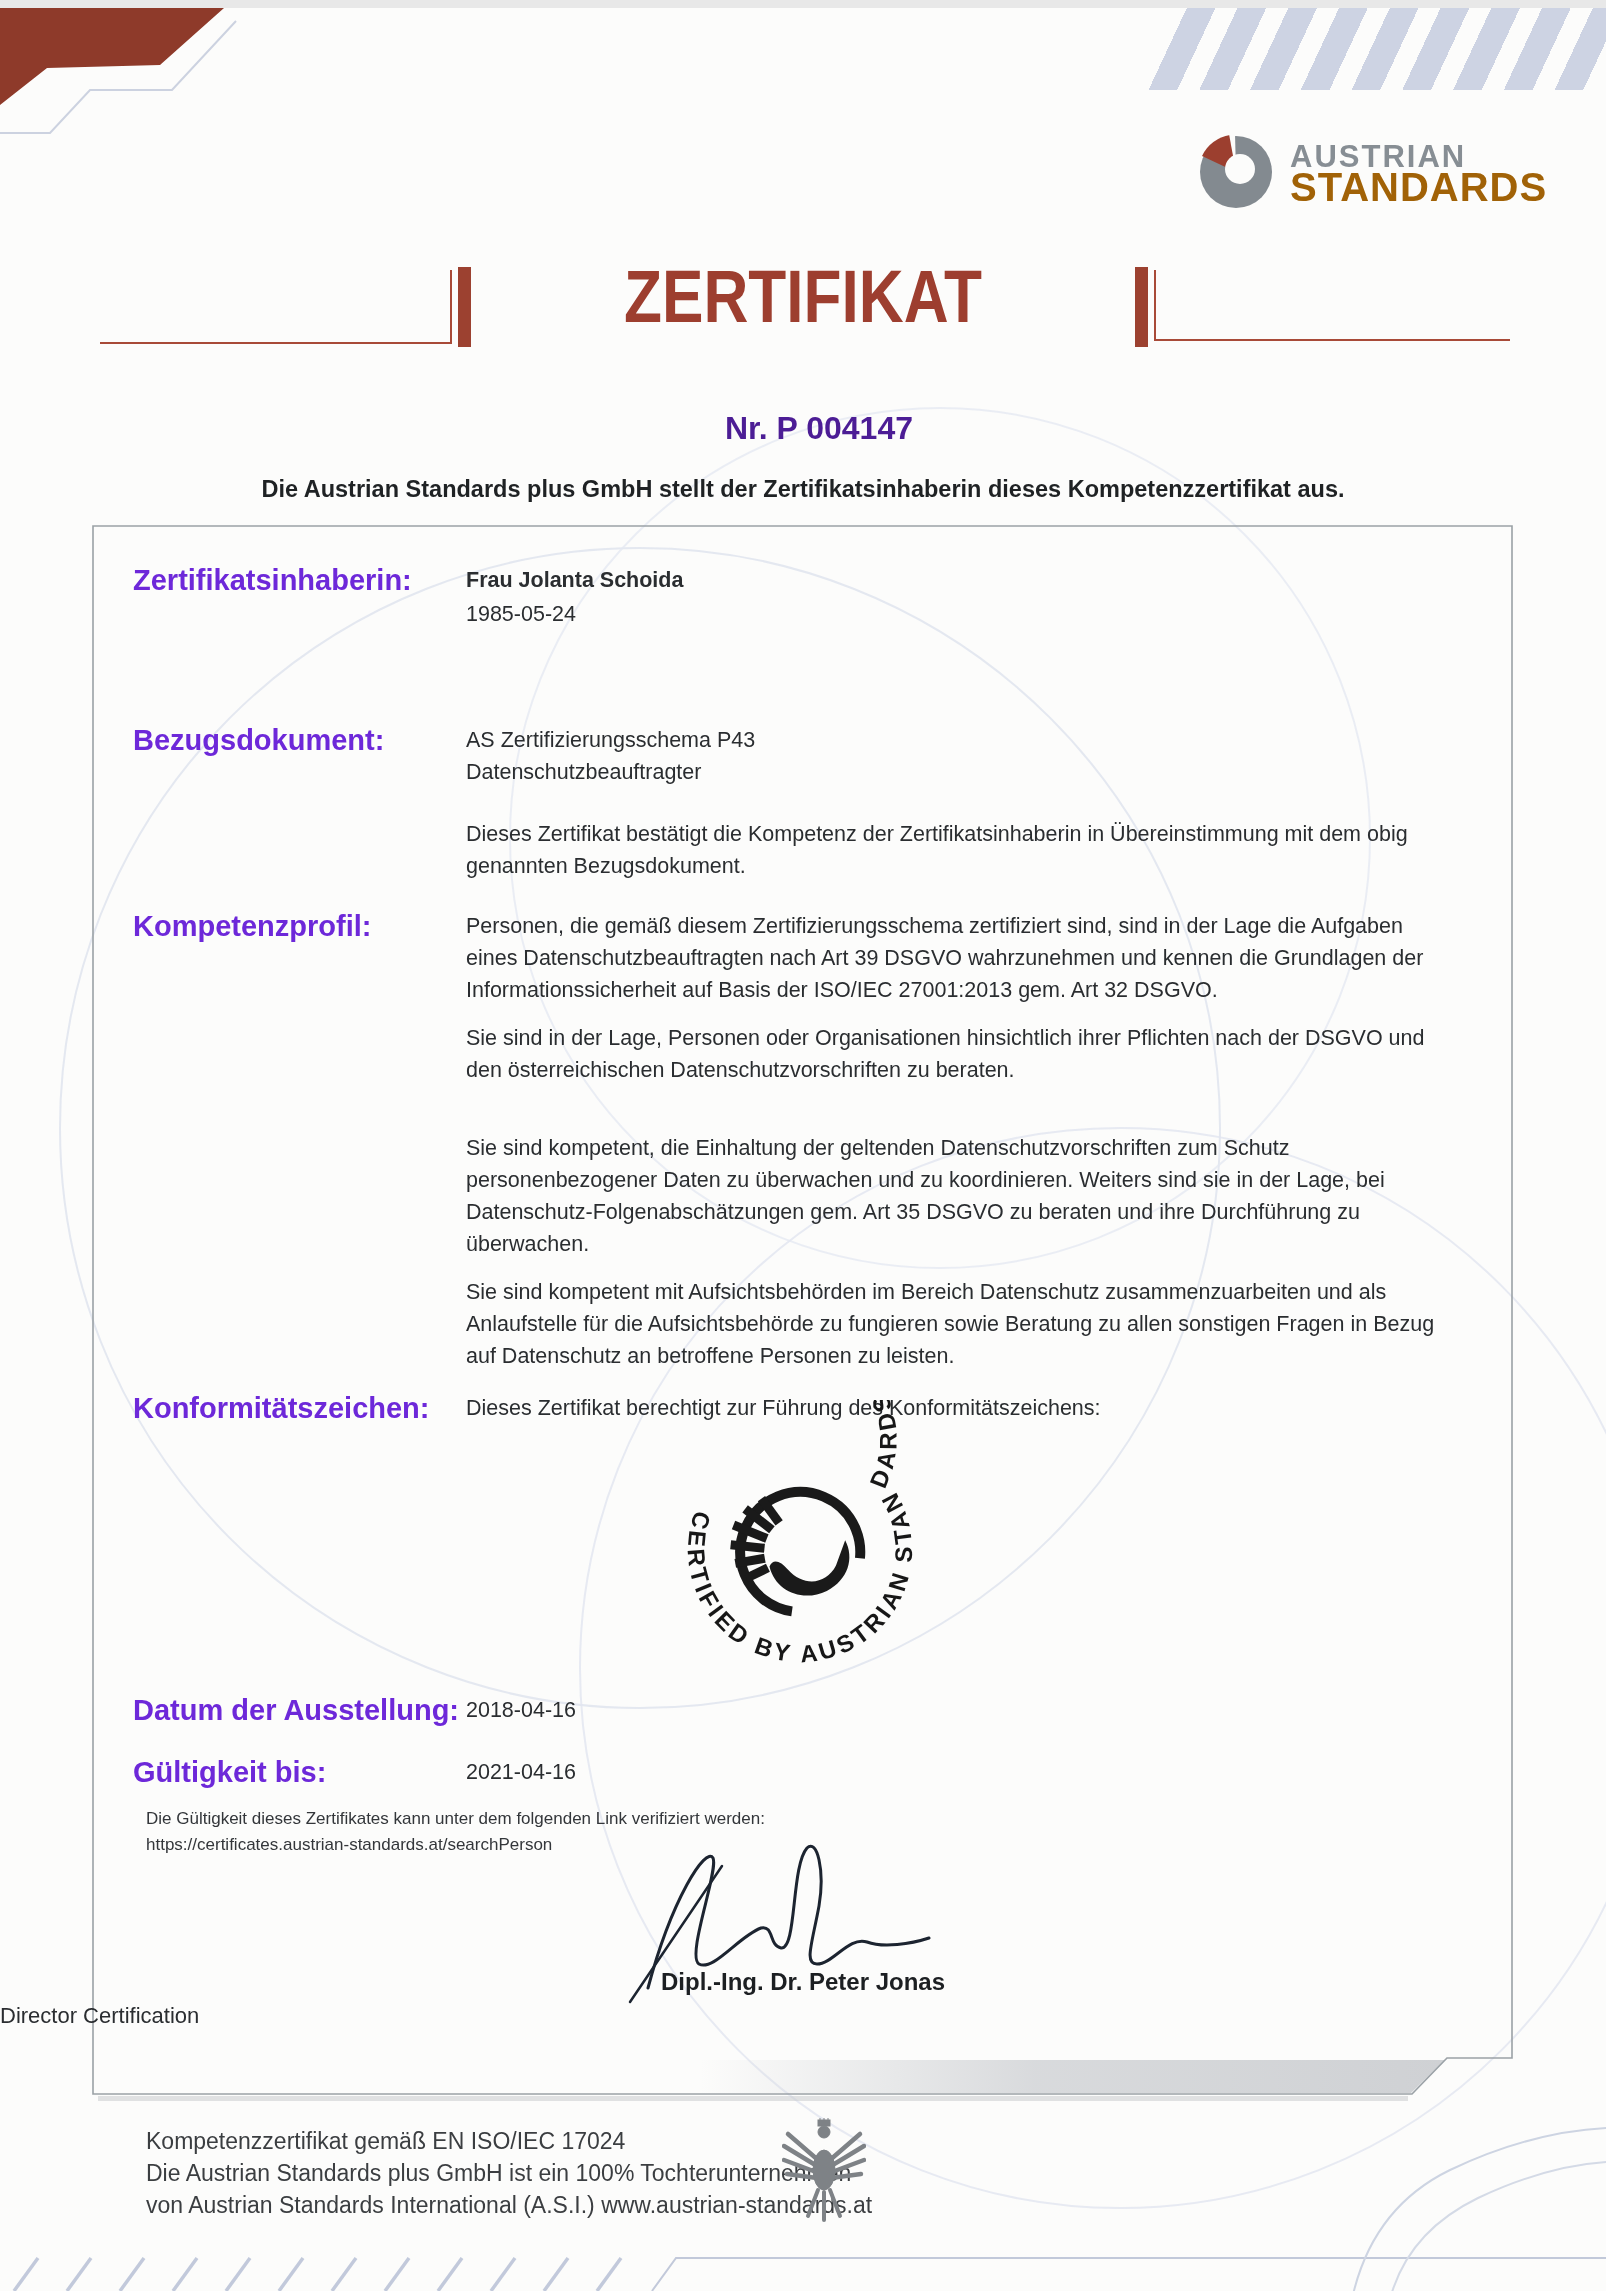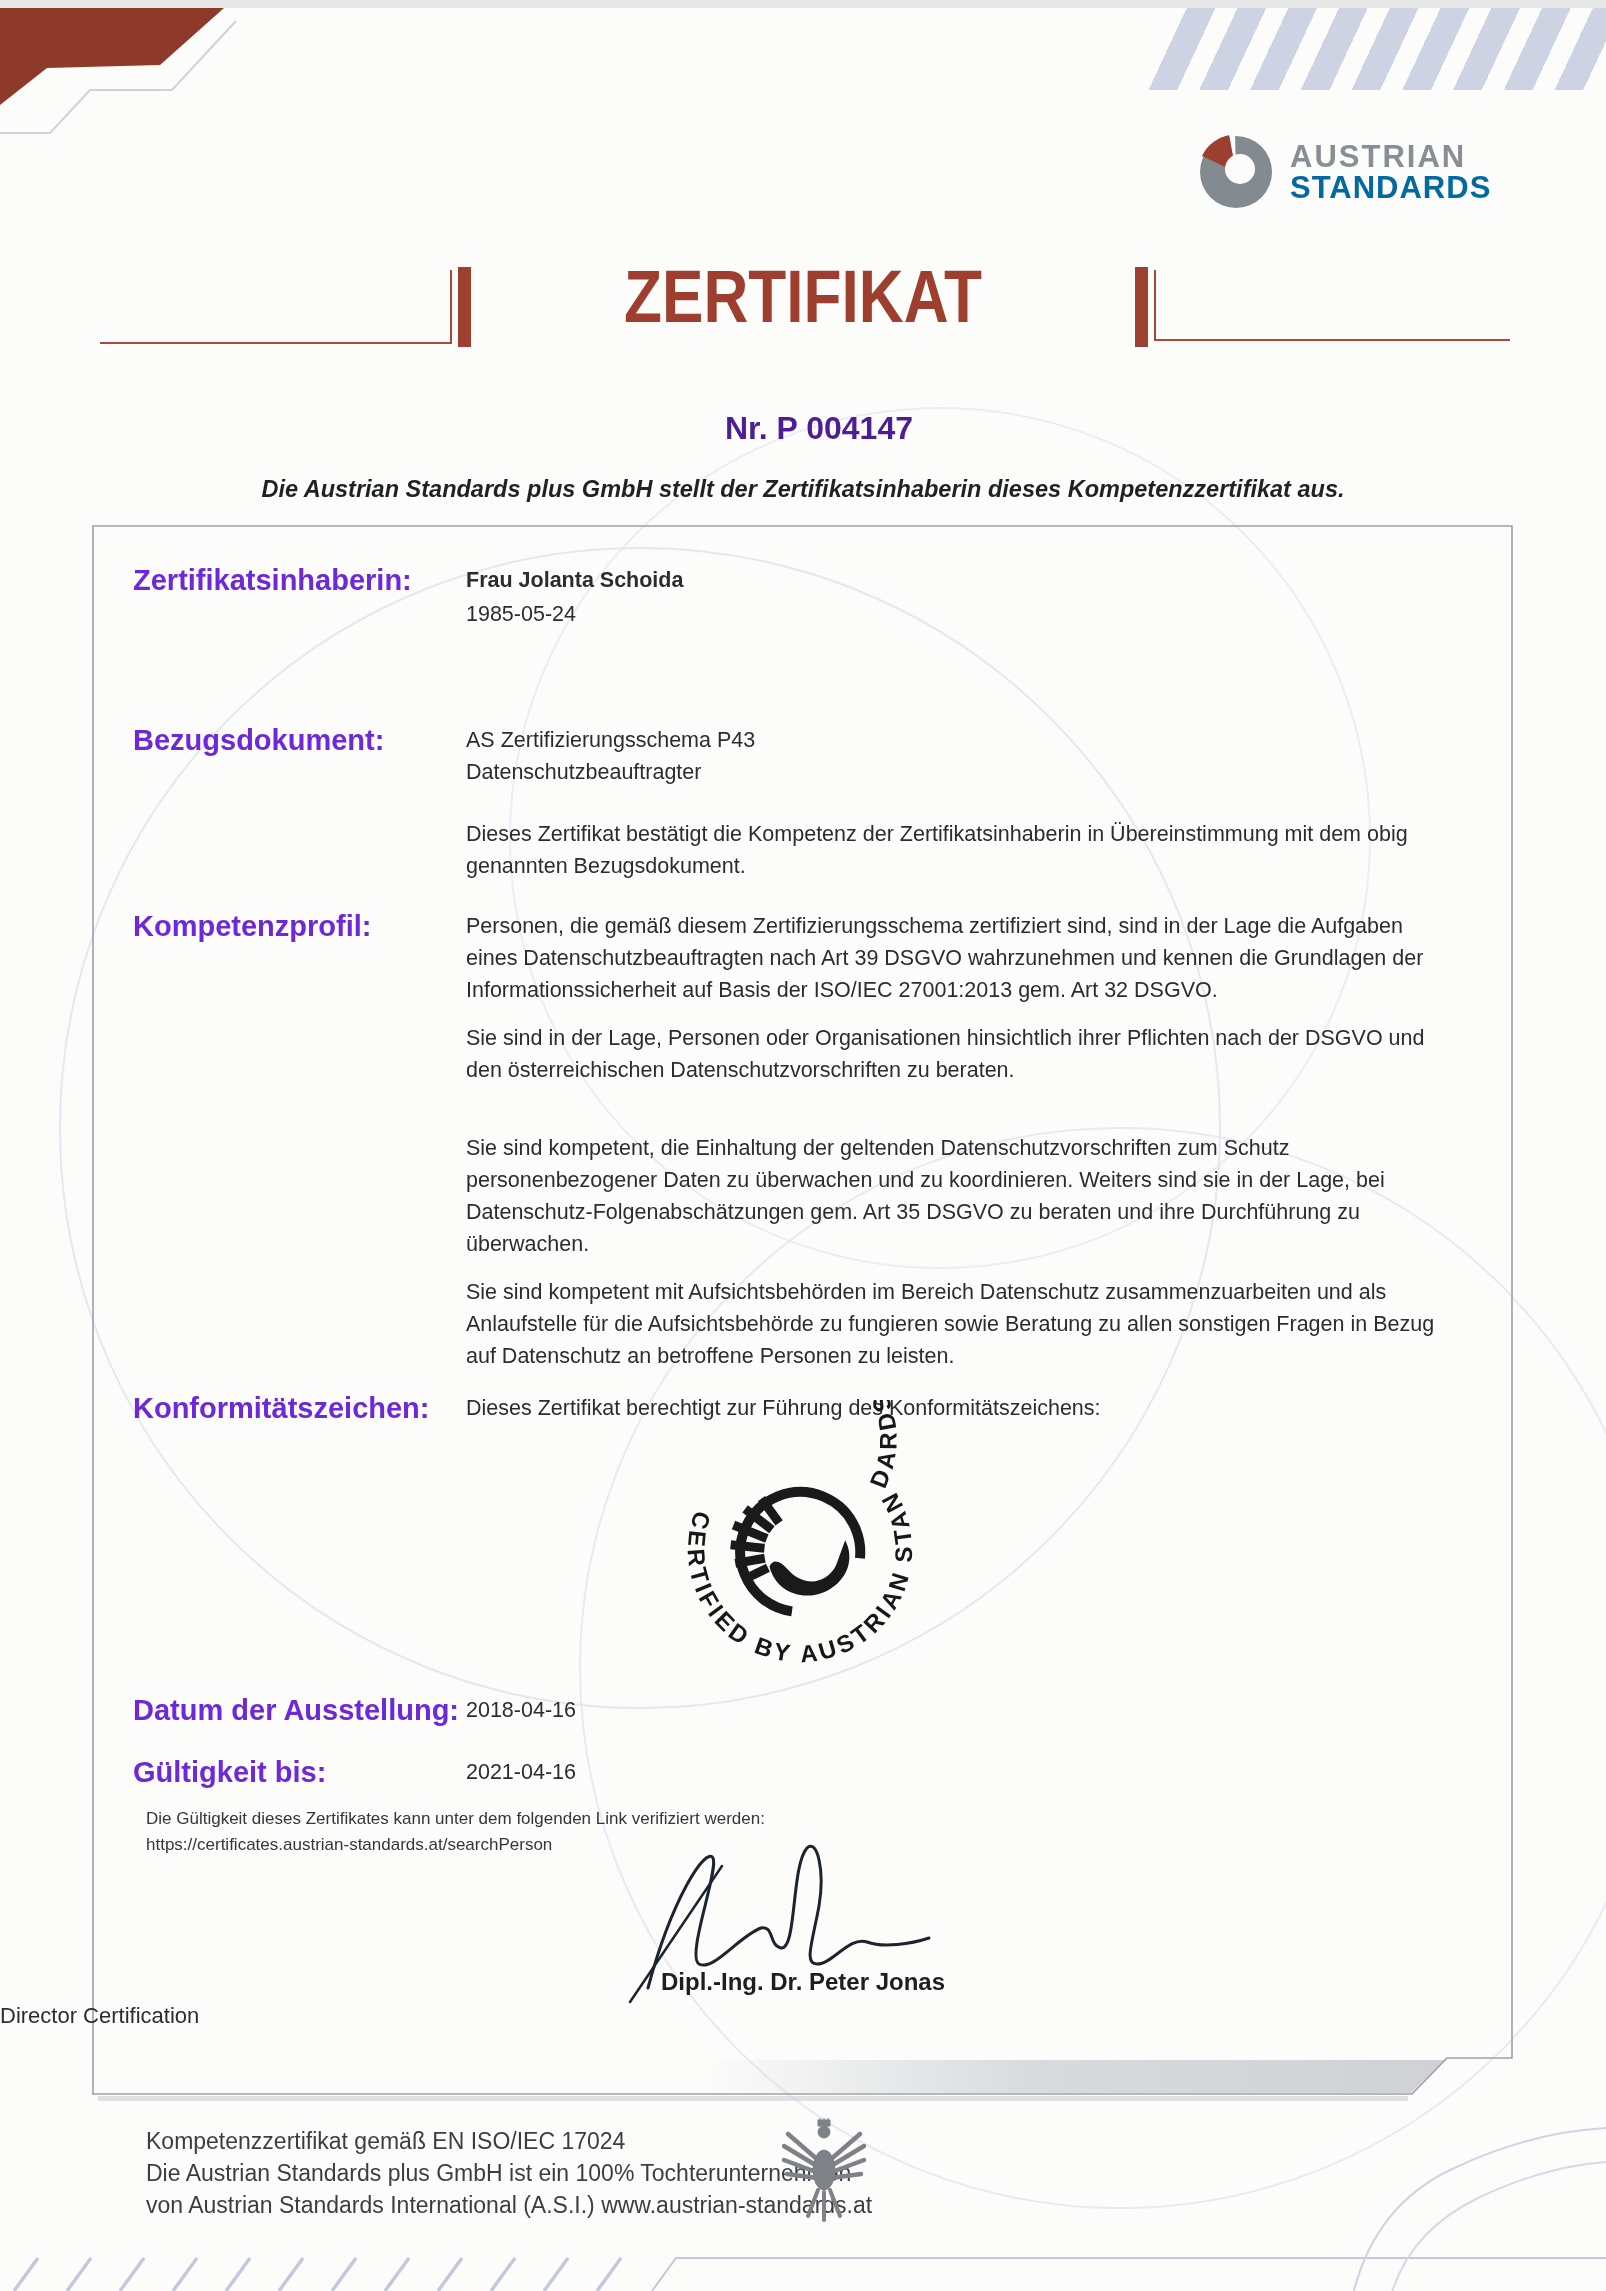--- a/index.html
+++ b/index.html
@@ -16,30 +16,30 @@
   }
   .stripes{
     right:0;top:0;width:470px;height:82px;
     background:repeating-linear-gradient(115deg,#cdd3e3 0 26px,transparent 26px 46px);
     clip-path:polygon(34px 0,100% 0,100% 100%,0 100%);
   }
   
   .logo{left:1196px;top:118px;width:360px;height:92px;display:flex;align-items:center;}
   .logo-text{margin-left:14px;line-height:31px;}
   .logo-l1{font-size:31px;font-weight:bold;letter-spacing:2px;color:#878e94;}
-  .logo-l2{font-size:31px;font-weight:bold;letter-spacing:1px;color:#0369a1;}
+  .logo-l2{font-size:40px;font-weight:bold;letter-spacing:1px;color:#a16207;}
   
   .title{
     left:50%;top:246px;transform:translateX(-50%) scaleX(.84);
     font-size:74px;font-weight:bold;letter-spacing:0px;color:#9d3e2f;white-space:nowrap;
   }
   .rule{background:#a84a38;}
   .bar{background:#9c4130;}
   .cert-number{left:16px;top:402px;width:100%;text-align:center;font-size:32px;font-weight:bold;color:#4c1d95;}
-  .intro{left:0;top:468px;width:100%;text-align:center;font-size:23.5px;font-weight:bold;color:#1f2224;font-style:italic;}
+  .intro{left:0;top:468px;width:100%;text-align:center;font-size:23.5px;font-weight:bold;color:#1f2224;}
   
   .flabel{left:133px;font-size:29px;font-weight:bold;color:#6d28d9;}
   .fvalue{left:466px;width:990px;font-size:21.5px;line-height:32px;color:#2a2d30;}
   .bold{font-weight:bold;}
   .small{font-size:17px;line-height:26px;color:#33363a;}
   .sig-name{left:0;top:1960px;width:100%;text-align:center;font-size:24px;font-weight:bold;color:#1c1f22;}
   .sig-role{left:0;top:1995px;width:100%;text-align:left;font-size:22px;color:#2a2d30;}
   .footer-line{left:146px;font-size:23px;color:#3b3e41;}
   svg{display:block;}
 </style>

